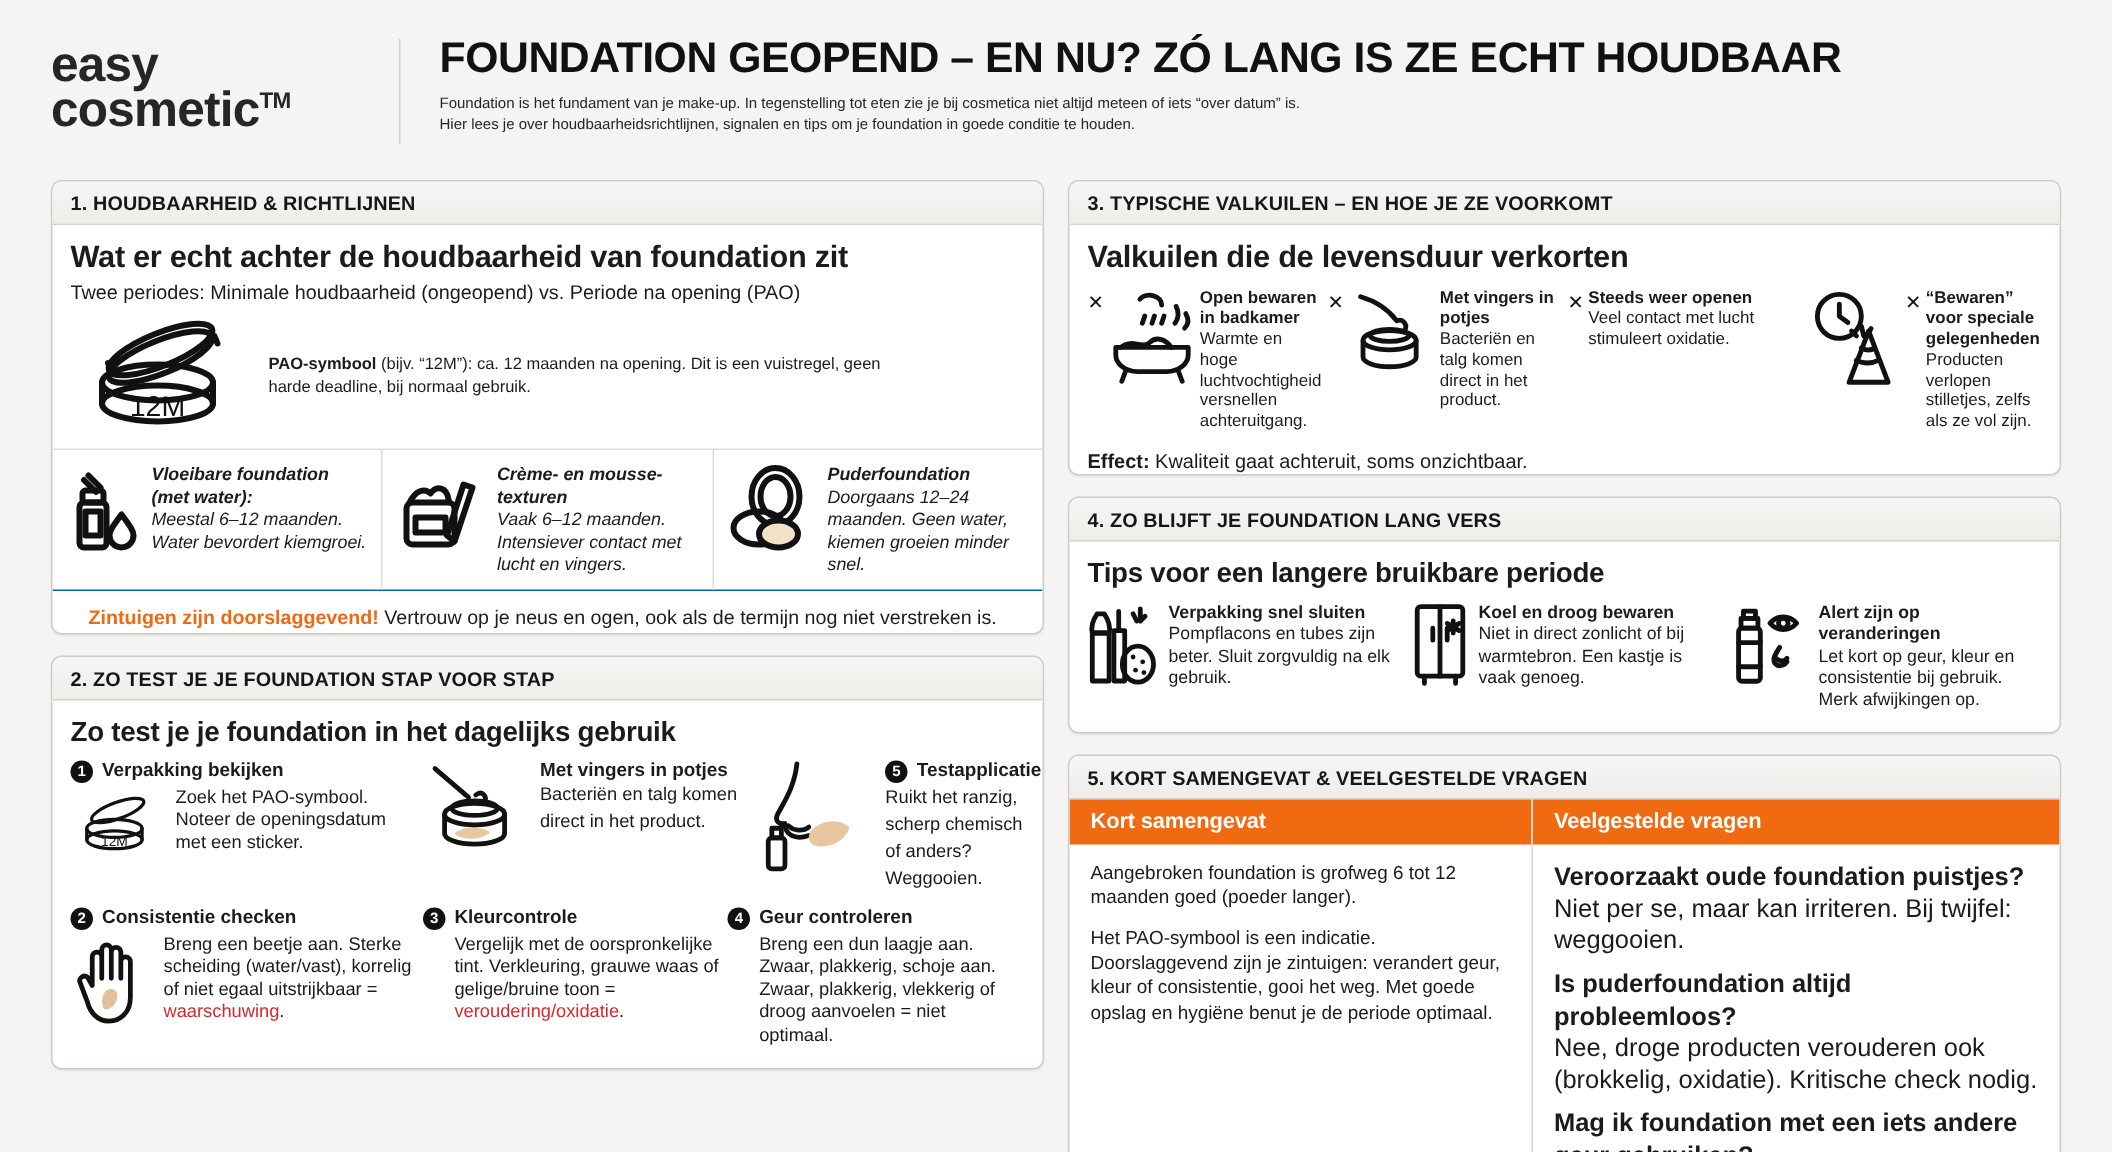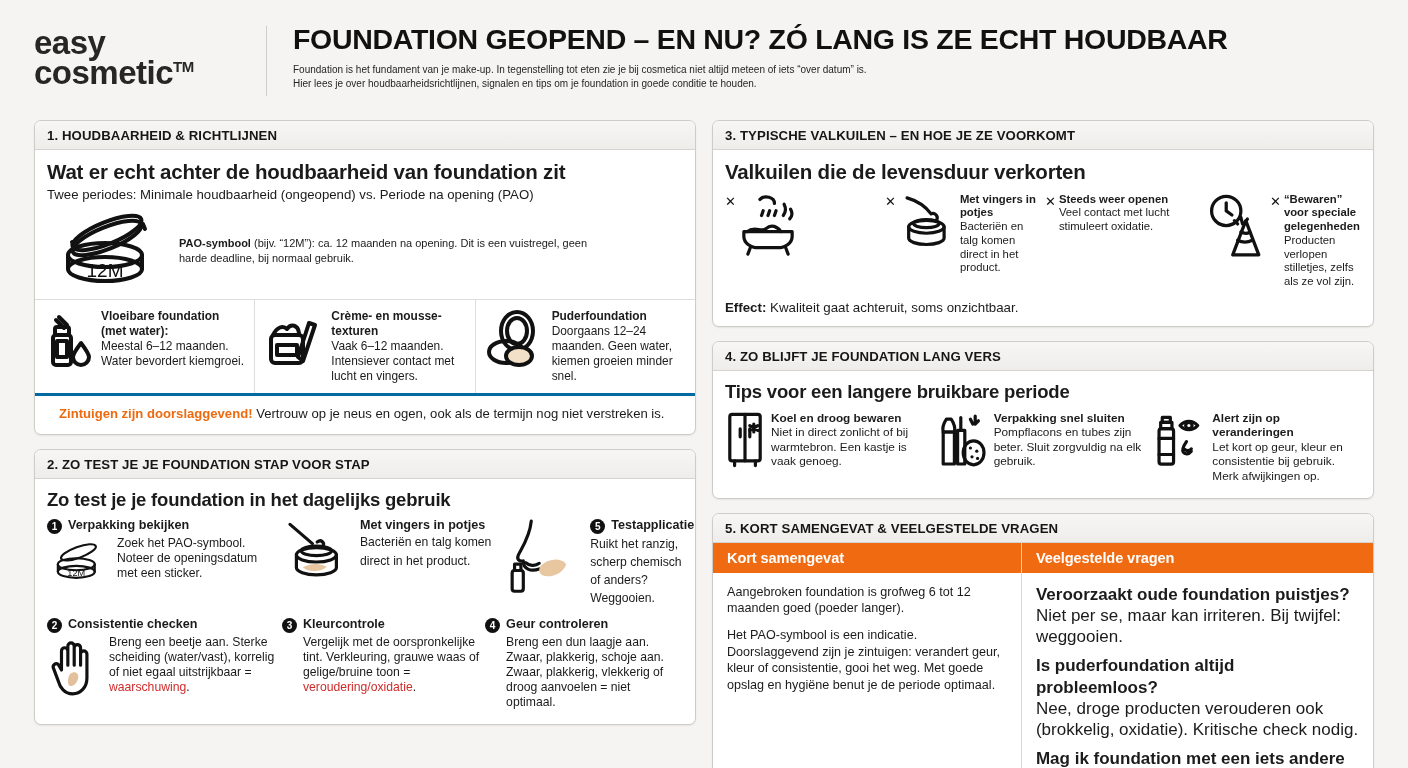--- a/index.html
+++ b/index.html
@@ -32,31 +32,31 @@
     border-radius: 7px;
     overflow: hidden;
     box-shadow: 0 1px 2px rgba(0,0,0,0.07);
   }
   .card-hd {
     background: linear-gradient(#f7f6f4, #eeedea);
     border-bottom: 1px solid #d4d3d0;
     font-size: 13.2px; font-weight: bold; letter-spacing: 0.1px;
     padding: 7px 12px 6px 12px; color: #161616;
   }
-  .card-body { padding: 10px 12px 10px 12px; }
+  .card-body { padding: 10px 12px 0 12px; }
 
   h2.sec-h { font-size: 20.5px; font-weight: bold; letter-spacing: -0.2px; line-height: 1.15; }
   .sec-sub { font-size: 13.2px; margin-top: 2px; line-height: 1.3; }
 
   
   .pao-row { display: flex; align-items: center; gap: 14px; margin-top: 8px; padding-bottom: 6px; }
   .pao-txt { font-size: 11px; line-height: 1.32; max-width: 430px; }
   .pao-txt b { font-weight: bold; }
 
-  .trio { display: flex; border-top: 1px solid #ddd; border-bottom: 3px solid #0369a1; margin: 2px -12px 0 -12px; }
+  .trio { display: flex; border-top: 1px solid #ddd; border-bottom: 1px solid #0369a1; margin: 2px -12px 0 -12px; font-style: italic; }
   .trio > div { flex: 1; display: flex; gap: 8px; padding: 9px 9px 9px 10px; }
   .trio > div + div { border-left: 1px solid #ddd; }
   .tri-txt { font-size: 11.9px; line-height: 1.26; }
   .tri-txt b { display: block; font-weight: bold; }
 
   .note { font-size: 13.1px; padding: 9px 0 2px 0; line-height: 1.3; margin-left: 12px; }
   .note .accent { color: #ed6a10; font-weight: bold; }
 
   
   .steps-row { display: flex; gap: 6px; margin-top: 8px; }
@@ -310,20 +310,21 @@
               <span class="pit-ic">
                 <svg width="58" height="66" viewBox="0 0 72 82">
                   <path class="ln2" d="M26 8 a10 8 0 0 1 18 5"></path>
                   <path class="ln2" d="M30 22 l-2 6 M38 22 l-2 6 M46 22 l-2 6"></path>
                   <path class="ln2" d="M56 14 c3 6 2 10 -1 14 M64 20 c3 5 2 9 -1 12"></path>
                   <path class="ln2" d="M10 48 c10 -8 18 2 24 -4 c6 -6 14 -2 18 4"></path>
                   <path class="ln2" d="M6 48 h60 v6 a18 14 0 0 1 -18 14 H24 A18 14 0 0 1 6 54z"></path>
                   <path class="ln2" d="M14 68 l-3 8 M58 68 l3 8"></path>
                 </svg>
               </span>
+              <div class="pit-txt"><b>Open bewaren in badkamer</b><span>Warmte en hoge luchtvochtigheid versnellen achteruitgang.</span></div>
             </div>
 
             <div class="pit">
               <span class="xmark">✕</span>
               <span class="pit-ic">
                 <svg width="58" height="66" viewBox="0 0 72 82">
                   <path class="ln2" d="M10 6 C24 10 34 18 40 26 c4 -2 9 2 7 7"></path>
                   <ellipse cx="34" cy="42" rx="22" ry="8" class="ln2"></ellipse>
                   <path class="ln2" d="M12 42 v14 a22 8 0 0 0 44 0 V42"></path>
                   <ellipse cx="34" cy="38" rx="16" ry="5" class="ln2"></ellipse>
@@ -354,50 +355,50 @@
 
           <div class="effect"><b>Effect:</b><span> Kwaliteit gaat achteruit, soms onzichtbaar.</span></div>
         </div>
       </div>
 
       <div class="card">
         <div class="card-hd">4. ZO BLIJFT JE FOUNDATION LANG VERS</div>
         <div class="card-body" style="padding-bottom:14px">
           <h2 class="sec-h" style="font-size:18.5px">Tips voor een langere bruikbare periode</h2>
           <div class="tips-row">
-            <div class="tip">
-              <span>
-                <svg width="40" height="58" viewBox="0 0 50 72">
-                  <rect x="6" y="4" width="38" height="58" rx="3" class="ln2"></rect>
-                  <path class="ln2" d="M25 4 v58"></path>
-                  <path class="ln2" d="M19 22 v10 M31 22 v10"></path>
-                  <path class="ln2" d="M36 16 v10 M31 18 l10 6 M41 18 l-10 6"></path>
-                  <path class="ln2" d="M12 62 v6 M38 62 v6"></path>
-                </svg>
-              </span>
-              <div class="tip-txt"><b>Koel en droog bewaren</b><span>Niet in direct zonlicht of bij warmtebron. Een kastje is vaak genoeg.</span></div>
-            </div>
             <div class="tip">
               <span>
                 <svg width="48" height="58" viewBox="0 0 60 72">
                   <path class="ln2" d="M8 10 c-4 6 -5 12 -4 16 h14 c1 -4 0 -10 -4 -16z"></path>
                   <path class="ln2" d="M4 26 h14 v40 H4z"></path>
                   <path class="ln2" d="M26 8 v16 M22 24 h9 v42 h-9z"></path>
                   <path class="ln2" d="M38 10 l3 6 M44 6 l0 8 M48 12 l-4 4"></path>
                   <ellipse cx="42" cy="52" rx="13" ry="15" class="ln2"></ellipse>
                   <circle cx="38" cy="46" r="2" fill="#111"></circle>
                     <circle cx="46" cy="50" r="2" fill="#111"></circle>
                   <circle cx="40" cy="57" r="2" fill="#111"></circle>
                     <circle cx="47" cy="59" r="2" fill="#111"></circle>
                 </svg>
               </span>
               <div class="tip-txt"><b>Verpakking snel sluiten</b><span>Pompflacons en tubes zijn beter. Sluit zorgvuldig na elk gebruik.</span></div>
             </div>
             <div class="tip">
               <span>
+                <svg width="40" height="58" viewBox="0 0 50 72">
+                  <rect x="6" y="4" width="38" height="58" rx="3" class="ln2"></rect>
+                  <path class="ln2" d="M25 4 v58"></path>
+                  <path class="ln2" d="M19 22 v10 M31 22 v10"></path>
+                  <path class="ln2" d="M36 16 v10 M31 18 l10 6 M41 18 l-10 6"></path>
+                  <path class="ln2" d="M12 62 v6 M38 62 v6"></path>
+                </svg>
+              </span>
+              <div class="tip-txt"><b>Koel en droog bewaren</b><span>Niet in direct zonlicht of bij warmtebron. Een kastje is vaak genoeg.</span></div>
+            </div>
+            <div class="tip">
+              <span>
                 <svg width="52" height="58" viewBox="0 0 64 72">
                   <path class="ln2" d="M10 8 h10 v6 h-10z"></path>
                   <path class="ln2" d="M8 14 h14 v8 h-14z"></path>
                   <rect x="6" y="22" width="18" height="44" rx="3" class="ln2"></rect>
                   <path class="ln2" d="M6 34 h18 M6 54 h18"></path>
                   <path class="ln2" d="M32 18 c6 -7 16 -7 22 0 c-6 7 -16 7 -22 0z"></path>
                   <circle cx="43" cy="18" r="4" class="ln2"></circle>
                   <path class="ln2" d="M40 38 c-4 6 -6 10 -4 13 c2 3 7 3 10 -1"></path>
                   <path class="ln2" d="M37 47 c3 3 7 3 9 0"></path>
                 </svg>

